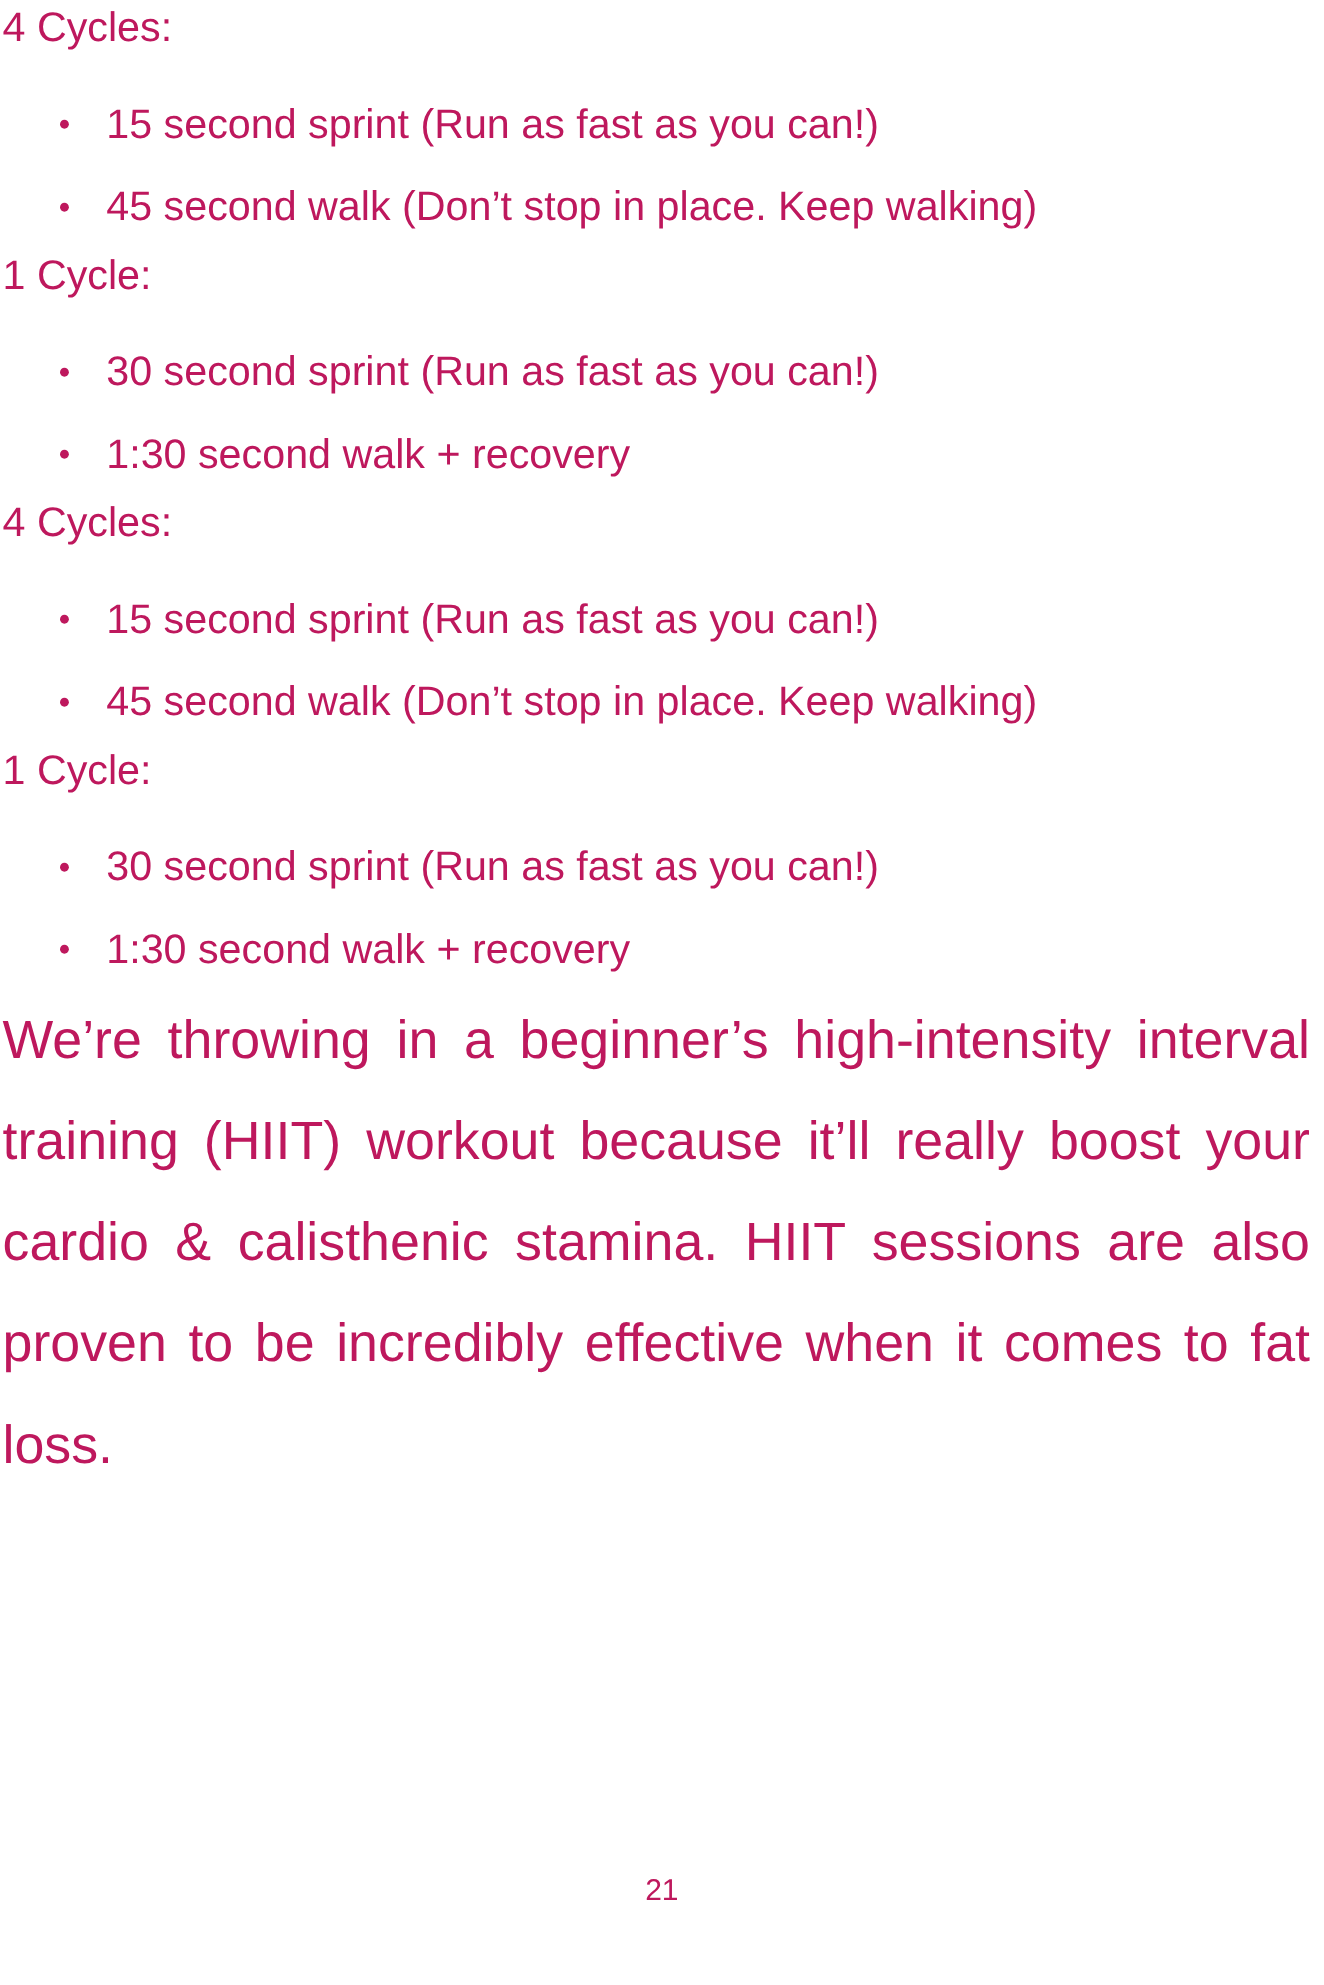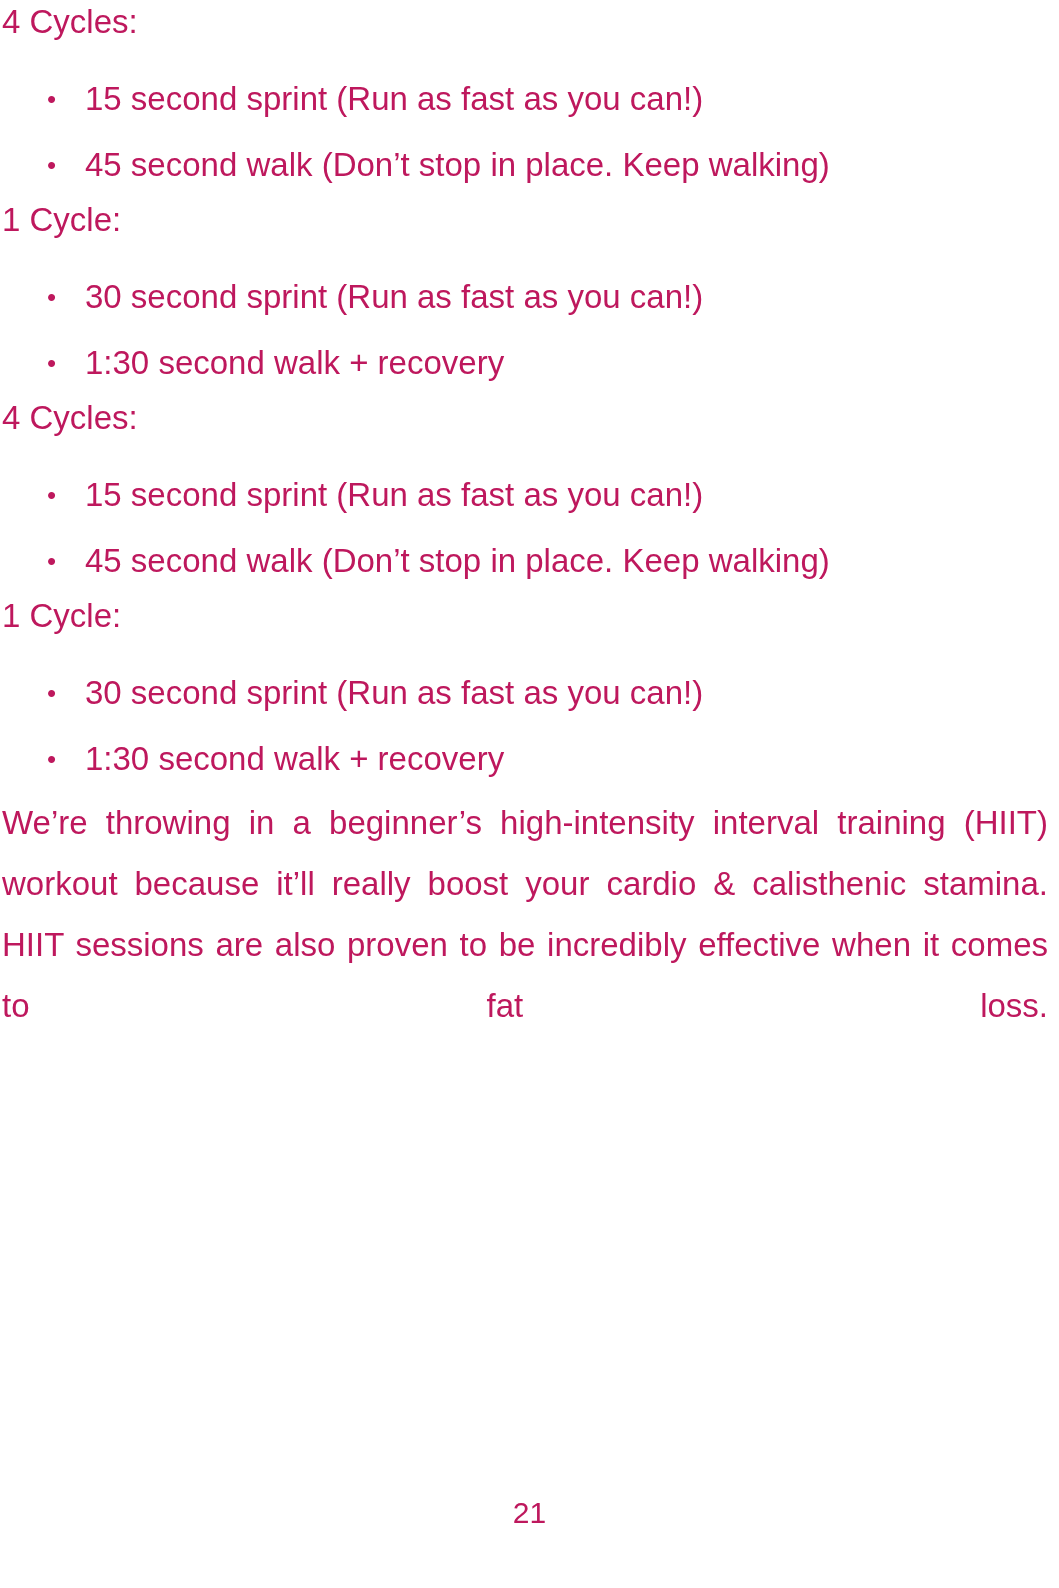--- a/index.html
+++ b/index.html
@@ -57,22 +57,22 @@
     top: 0;
     font-size: 26px;
     line-height: 66px;
   }
 
   
   .gap-after-heading { height: 22px; }
 
   
   .body-paragraph {
-    font-size: 33px;
-    line-height: 61px;
+    font-size: 43px;
+    line-height: 81px;
     margin: 0;
     padding: 0;
     text-align: justify;
     text-justify: inter-word;
     width: 1046px;
   }
   .body-paragraph::after {
     content: "";
     display: inline-block;
     width: 100%;
@@ -91,21 +91,21 @@
 
   .heading-spacer { height: 34px; }
 
   
   .page-number {
     position: absolute;
     left: 0;
     top: 1495px;
     width: 1059px;
     text-align: center;
-    font-size: 30px;
+    font-size: 24px;
     line-height: 36px;
   }
 </style>
 </head>
 <body>
 
 <div class="page">
   <div class="content">
 
     <p class="cycle-heading">4 Cycles:</p>

